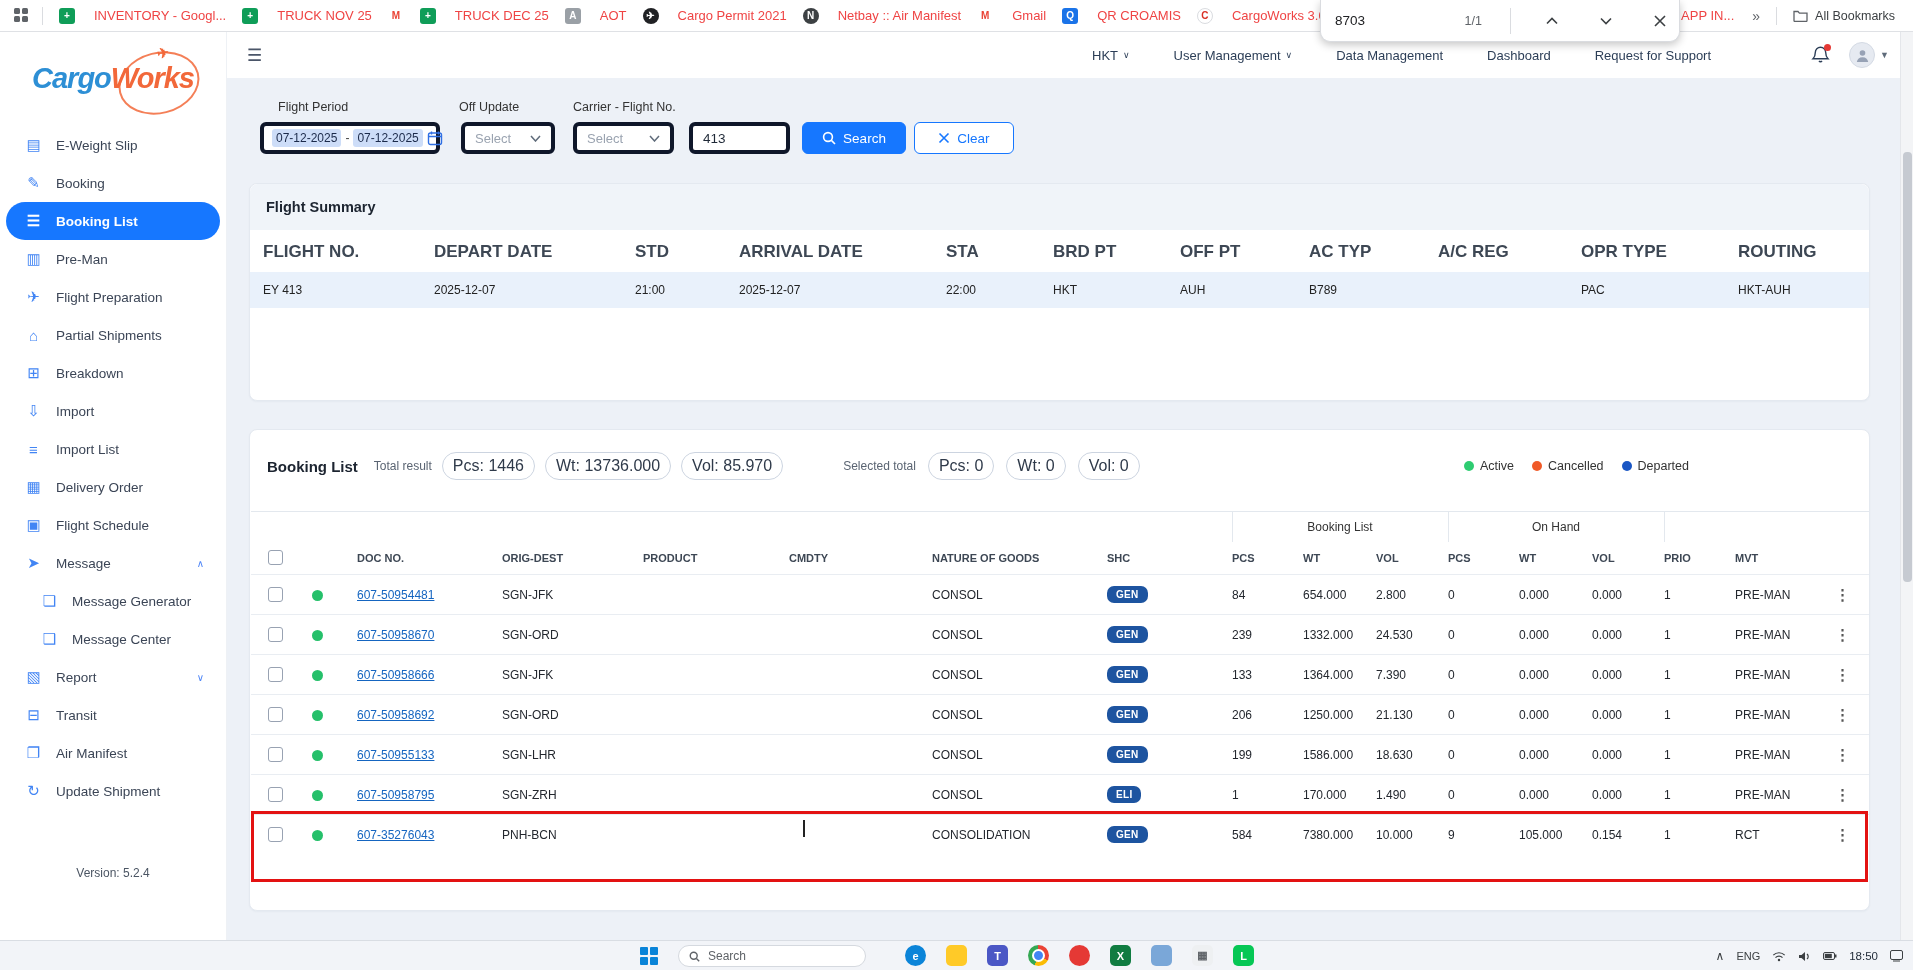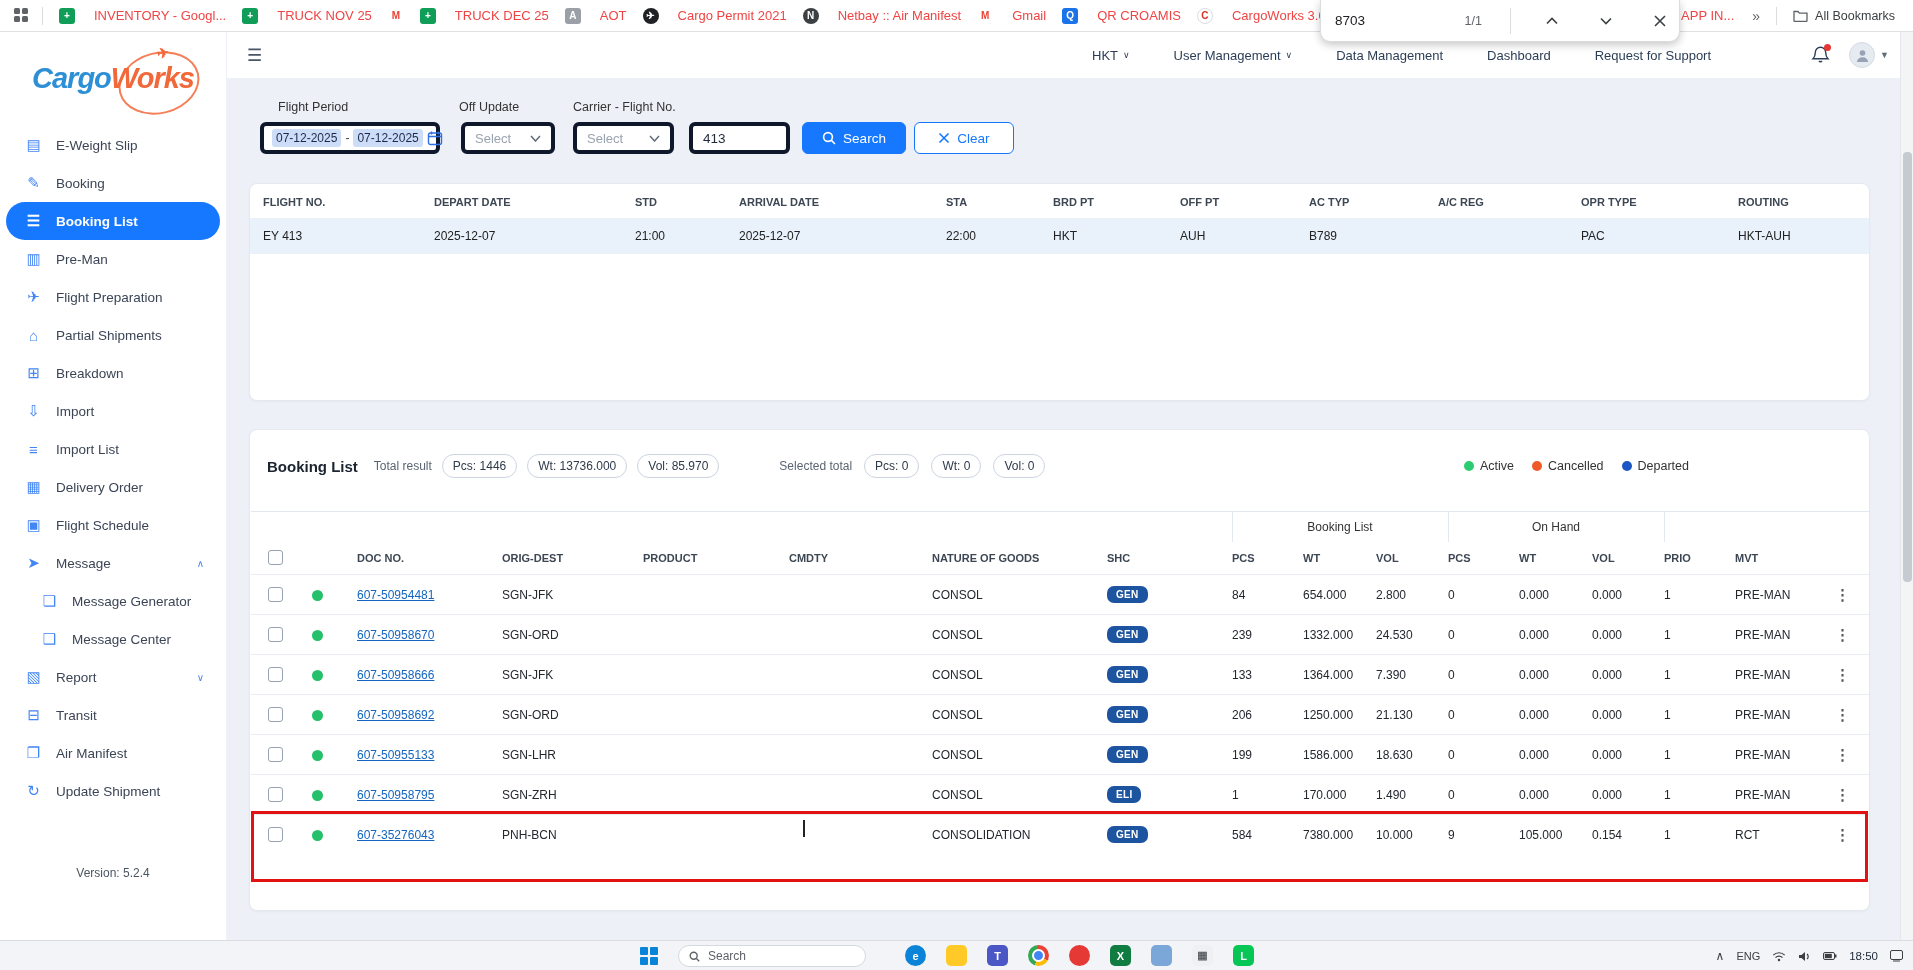--- a/index.html
+++ b/index.html
@@ -74,29 +74,29 @@
   .flt-input input { border:none; outline:none; width:100%; padding:0 10px; font-size:13.5px; color:#1f2937; font-family:"Liberation Sans",sans-serif; background:transparent; }
   .btn { position:absolute; top:44px; height:32px; border-radius:6px; display:flex; align-items:center; justify-content:center; gap:7px; font-size:13.5px; cursor:pointer; }
   .btn-search { left:575px; width:104px; background:#1677ff; color:#fff; border:1px solid #1677ff; }
   .btn-clear { left:687px; width:100px; background:#fff; color:#1677ff; border:1.5px solid #1677ff; }
 
   .card { position:absolute; left:22px; width:1621px; background:#fff; border:1px solid #e4e9f0; border-radius:8px; box-shadow:0 1px 2px rgba(20,40,80,.04); }
   .summary-card { top:105px; height:218px; }
   .card-head { height:46px; background:#f0f4f9; border-radius:8px 8px 0 0; display:flex; align-items:center; padding-left:16px; }
   .card-title { font-size:14.5px; font-weight:bold; color:#1c2430; }
   table { border-collapse:collapse; table-layout:fixed; width:1619px; }
-  .sum-table th { text-align:left; padding:12px 0 10px 13px; font-size:11px; color:#3d4754; font-weight:bold; }
+  .sum-table th { text-align:left; padding:12px 0 10px 13px; font-size:17px; color:#3d4754; font-weight:bold; }
   .sum-table td { text-align:left; padding:11px 0 11px 13px; font-size:12px; color:#222; background:#e9f1fb; }
 
   .booking-card { top:351px; height:482px; overflow:hidden; position:absolute; }
   .bl-head { height:50px; display:flex; align-items:center; padding:22px 0 0 17px; }
   .bl-title { font-size:15px; font-weight:bold; color:#1c2430; }
   .bl-sub { font-size:12px; color:#5a6472; margin-left:16px; }
   .chips { display:flex; gap:10px; margin-left:10px; }
-  .chip { border:1px solid #ccd4e0; border-radius:15px; padding:4px 10px; font-size:12px; color:#2f3a4a; white-space:nowrap; }
+  .chip { border:1px solid #ccd4e0; border-radius:15px; padding:4px 10px; font-size:16px; color:#2f3a4a; white-space:nowrap; }
   .sel-sub { margin-left:60px; }
   .chips2 { margin-left:12px; gap:12px; }
   .legend { margin-left:auto; margin-right:180px; display:flex; gap:18px; align-items:center; }
   .lg-item { display:flex; align-items:center; gap:6px; font-size:12.5px; color:#333; }
   .dot { width:10px; height:10px; border-radius:50%; }
 
   .bl-table-wrap { position:absolute; top:81px; left:1px; right:1px; }
   .bl-table th, .bl-table td { text-align:left; overflow:hidden; white-space:nowrap; }
   .bl-table .grp td { height:30px; font-size:12px; color:#333; text-align:center; border-top:1px solid #e3e8ee; }
   .bl-table .grp .gcell { border-left:1px solid #e3e8ee; border-right:1px solid #e3e8ee; }
@@ -397,20 +397,23 @@
     </div>
     <div class="btn btn-clear">
       <svg width="12" height="12" viewBox="0 0 12 12">
           <path d="M1.5 1.5 L10.5 10.5 M10.5 1.5 L1.5 10.5" stroke="#1677ff" stroke-width="1.6"></path>
         </svg>
       <span>Clear</span>
     </div>
   </section>
 
   <section class="card summary-card">
+    <div class="card-head">
+      <span class="card-title">Flight Summary</span>
+    </div>
     <table class="sum-table">
       <colgroup>
           <col style="width:171px">
           <col style="width:201px">
           <col style="width:104px">
           <col style="width:207px">
           <col style="width:107px">
           <col style="width:127px">
           <col style="width:129px">
           <col style="width:129px">

